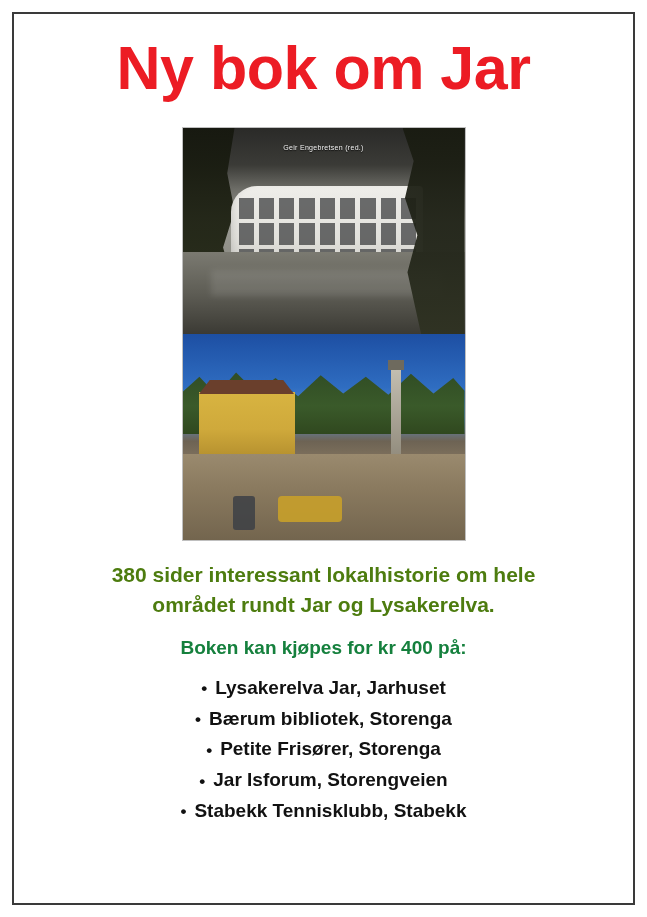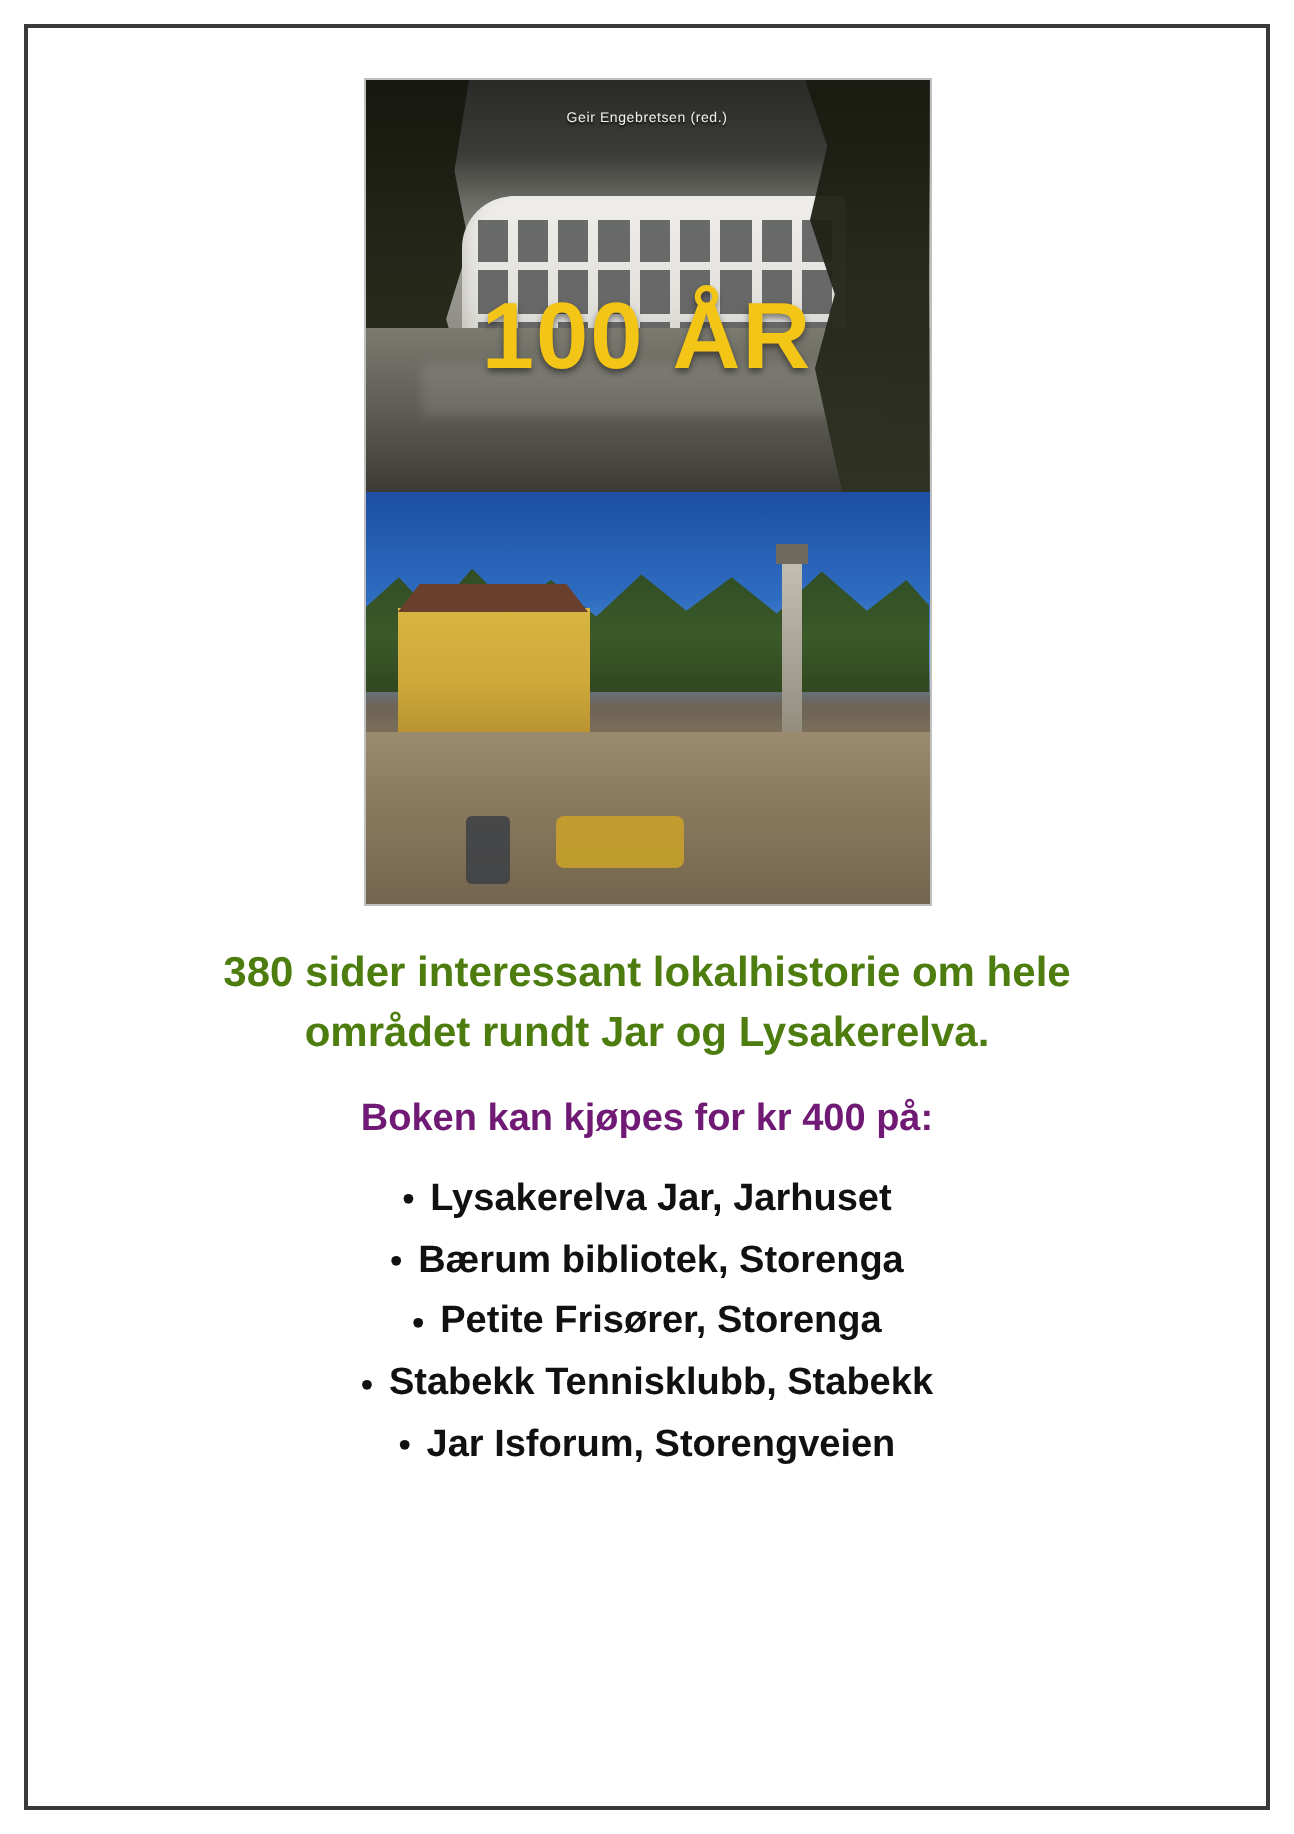--- a/index.html
+++ b/index.html
@@ -231,21 +231,21 @@
     text-align: center;
     color: #4d7c0f;
     font-size: 21px;
     font-weight: bold;
     line-height: 1.45;
     max-width: 480px;
   }
   .buy-line {
     margin-top: 16px;
     text-align: center;
-    color: #701a75;
+    color: #15803d;
     font-size: 19px;
     font-weight: bold;
   }
   ul.outlets {
     list-style: none;
     margin: 14px 0 0 0;
     padding: 0;
     width: 100%;
   }
   ul.outlets li {
@@ -263,20 +263,21 @@
     vertical-align: middle;
   }
 </style>
 </head>
 <body>
 
 <div class="poster">
   <div class="poster-frame"></div>
   <div class="inner">
 
+    <div class="title">Ny bok om Jar</div>
 
     <div class="cover">
       <div class="cover-top">
         <div class="cover-author">Geir Engebretsen (red.)</div>
         <div class="building-bw">
           <div class="windows">
             <i></i>
               <i></i>
               <i></i>
               <i></i>
@@ -299,36 +300,35 @@
               <i></i>
               <i></i>
               <i></i>
               <i></i>
               <i></i>
               <i></i>
               <i></i>
           </div>
         </div>
         <div class="ground-bw"></div>
-        <div class="cover-line1">100 ÅR</div>
       </div>
       <div class="cover-bottom">
         <div class="trees-green"></div>
         <div class="yellow-house"></div>
         <div class="derrick"></div>
         <div class="dirt"></div>
       </div>
     </div>
 
     <div class="desc">380 sider interessant lokalhistorie om hele området rundt Jar og Lysakerelva.</div>
 
     <div class="buy-line">Boken kan kjøpes for kr 400 på:</div>
 
     <ul class="outlets">
       <li><span class="bullet">•</span><span>Lysakerelva Jar, Jarhuset</span></li>
       <li><span class="bullet">•</span><span>Bærum bibliotek, Storenga</span></li>
       <li><span class="bullet">•</span><span>Petite Frisører, Storenga</span></li>
+      <li><span class="bullet">•</span><span>Jar Isforum, Storengveien</span></li>
       <li><span class="bullet">•</span><span>Stabekk Tennisklubb, Stabekk</span></li>
-      <li><span class="bullet">•</span><span>Jar Isforum, Storengveien</span></li>
     </ul>
 
   </div>
 </div>
 
 </body></html>

